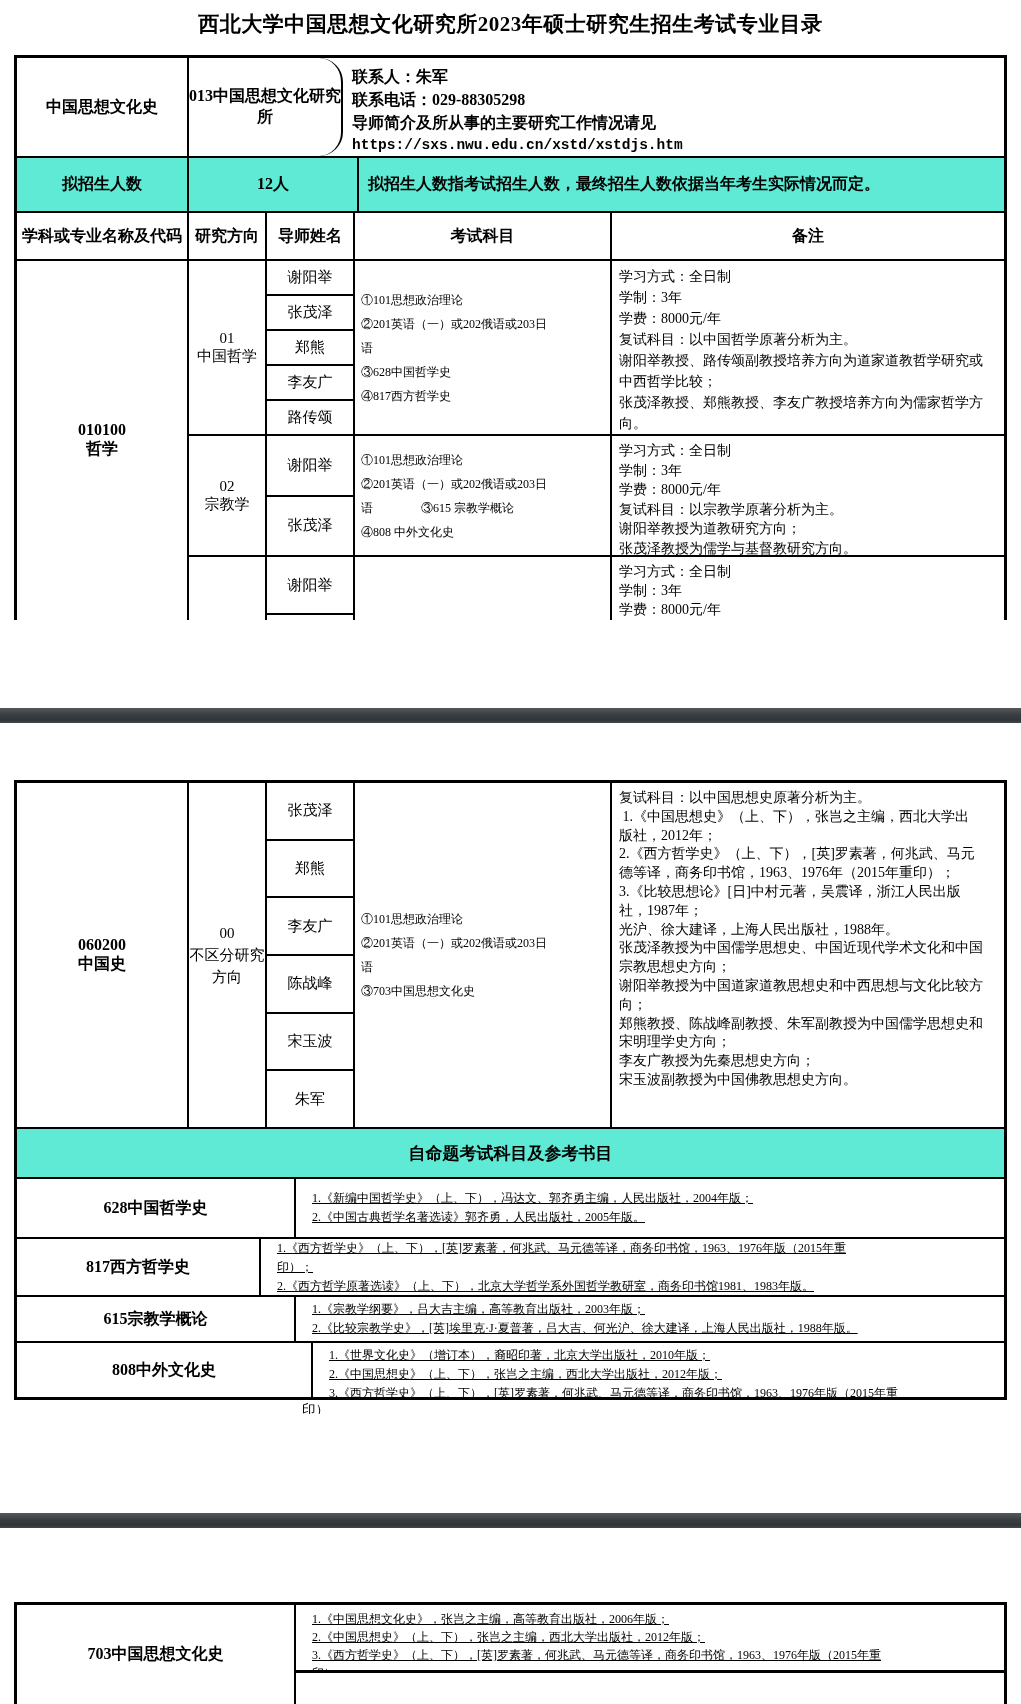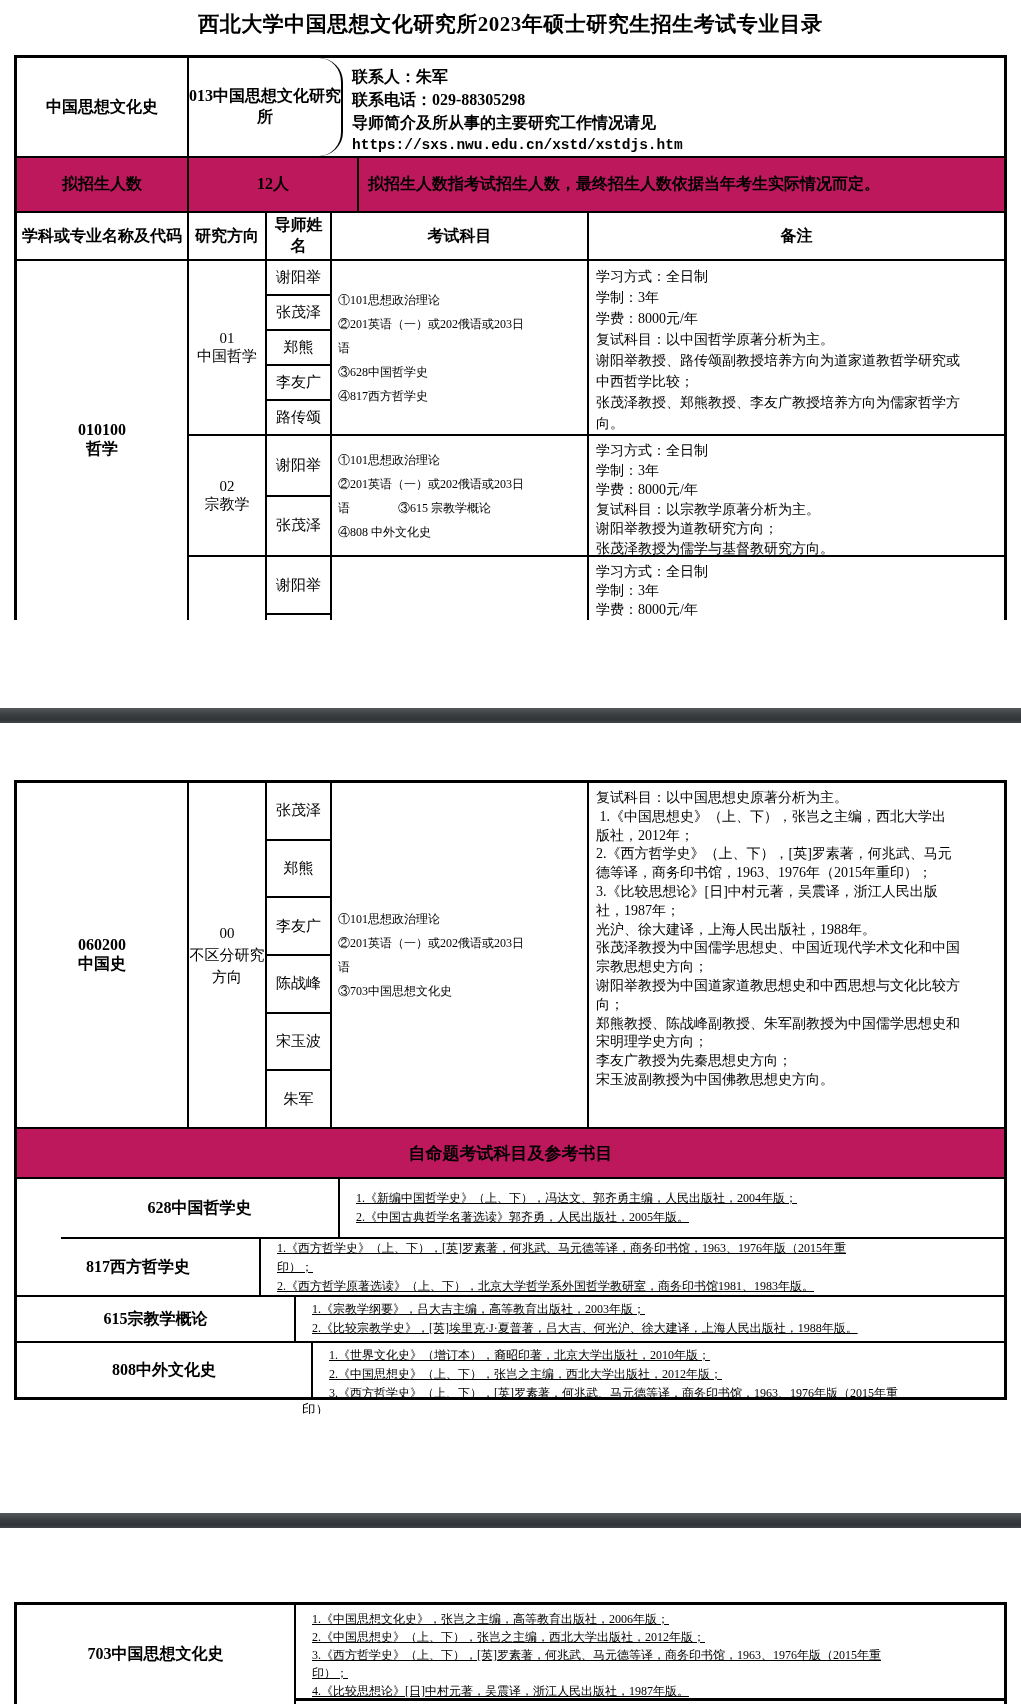--- a/index.html
+++ b/index.html
@@ -15,22 +15,22 @@
   .flexr { display:flex; }
   .col { display:flex; flex-direction:column; }
   .bb { border-bottom:2px solid #000; }
   .br { border-right:2px solid #000; }
   .cell { overflow:hidden; }
   .cc { display:flex; align-items:center; justify-content:center; text-align:center; }
   .vcenter { display:flex; flex-direction:column; justify-content:center; }
   .bold { font-weight:bold; }
   .f16 { font-size:16px; }
   .f15 { font-size:15px; }
-  .w1 { width:172px; } .w2 { width:78px; } .w3 { width:65px; } .w4 { width:257px; } .w5 { flex:1; }
-  .gray { background:#be185d; }
+  .w1 { width:172px; } .w2 { width:78px; } .w3 { width:88px; } .w4 { width:257px; } .w5 { flex:1; }
+  .gray { background:#5eead4; }
   .contact { padding:7px 0 0 9px; font-size:16px; font-weight:bold; line-height:23px; }
   .contact .ln { white-space:pre; }
   .contact .ln:last-child { font-family:"Liberation Mono","DejaVu Sans Mono",monospace; font-size:14.5px; }
   .notes { font-size:14px; line-height:21px; padding:5px 7px; overflow:hidden; }
   .notes .ln { white-space:pre; }
   .lh195 .ln { line-height:19.5px; }
   .lh19 .ln { line-height:19px; }
   .lh188 { line-height:18.8px; padding-top:6px; }
   .lh188 .ln { line-height:18.8px; }
   .subj { font-size:12px; line-height:24px; padding-left:6px; overflow:hidden; }
@@ -211,21 +211,21 @@
         <div class="ln">宋明理学史方向；</div>
         <div class="ln">李友广教授为先秦思想史方向；</div>
         <div class="ln">宋玉波副教授为中国佛教思想史方向。</div>
       </div>
   </div>
 
   <div class="flexr bb gray" style="height:50px;">
     <div class="cell w5 cc bold" style="font-size:17px;">自命题考试科目及参考书目</div>
   </div>
 
-  <div class="flexr bb" style="height:60px;margin-left:44px;">
+  <div class="flexr bb" style="height:60px;">
     <div class="cell br cc bold f16" style="width:279px;">628中国哲学史</div>
     <div class="cell w5 books bookswrap">
         <div class="ln">1.《新编中国哲学史》（上、下），冯达文、郭齐勇主编，人民出版社，2004年版；</div>
         <div class="ln">2.《中国古典哲学名著选读》郭齐勇，人民出版社，2005年版。</div>
       </div>
   </div>
 
   <div class="flexr bb" style="height:58px;">
     <div class="cell br cc bold f16" style="width:244px;">817西方哲学史</div>
     <div class="cell w5 books bookswrap">
@@ -253,21 +253,21 @@
   </div>
 </div>
 
 <div class="clip-sliver">印）</div>
 
 <div class="divider" style="top:1513px;"></div>
 
 <div class="tbl noborder-bottom" style="top:1602px;height:102px;">
   <div class="flexr" style="height:99px;">
     <div class="cell br cc bold f16" style="width:279px;">703中国思想文化史</div>
-    <div class="cell w5 books" style="height:96px;border-bottom:3px solid #000;line-height:18px;padding-top:5px;">
+    <div class="cell w5 books" style="height:68px;border-bottom:3px solid #000;line-height:18px;padding-top:5px;">
         <div class="ln">1.《中国思想文化史》，张岂之主编，高等教育出版社，2006年版；</div>
         <div class="ln">2.《中国思想史》（上、下），张岂之主编，西北大学出版社，2012年版；</div>
         <div class="ln">3.《西方哲学史》（上、下），[英]罗素著，何兆武、马元德等译，商务印书馆，1963、1976年版（2015年重</div>
         <div class="ln">印）；</div>
         <div class="ln">4.《比较思想论》[日]中村元著，吴震译，浙江人民出版社，1987年版。</div>
       </div>
   </div>
 </div>
 
 </body></html>

